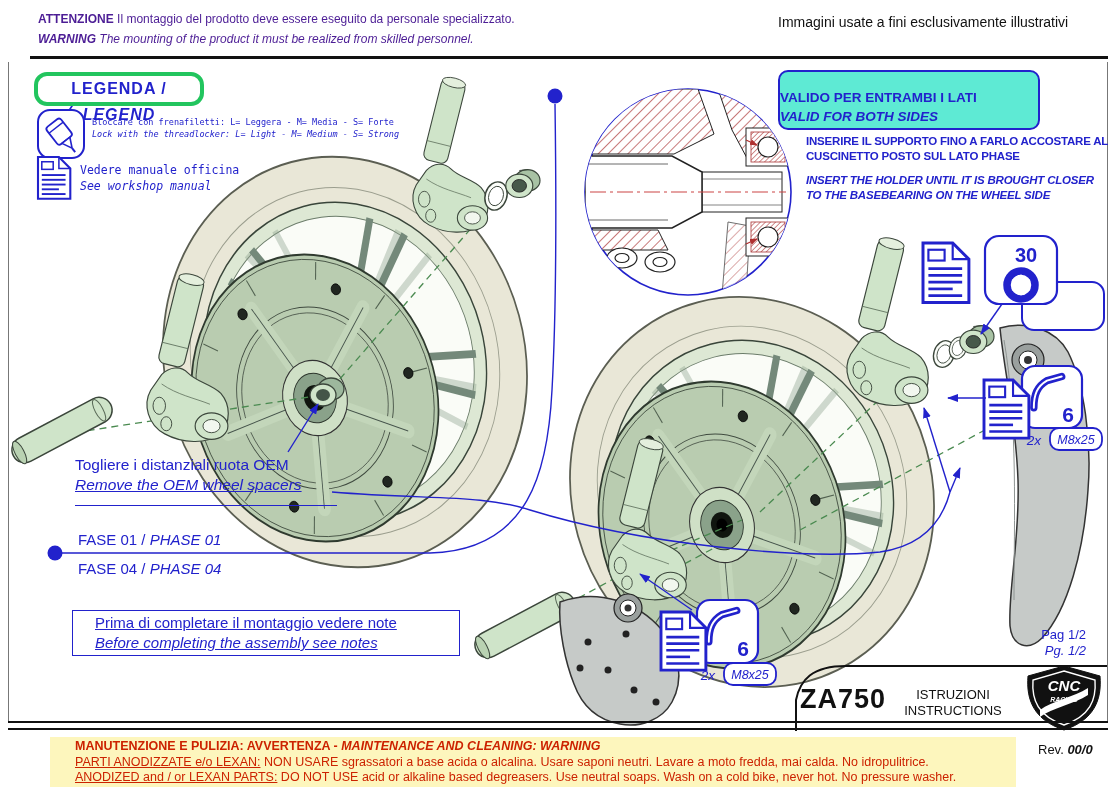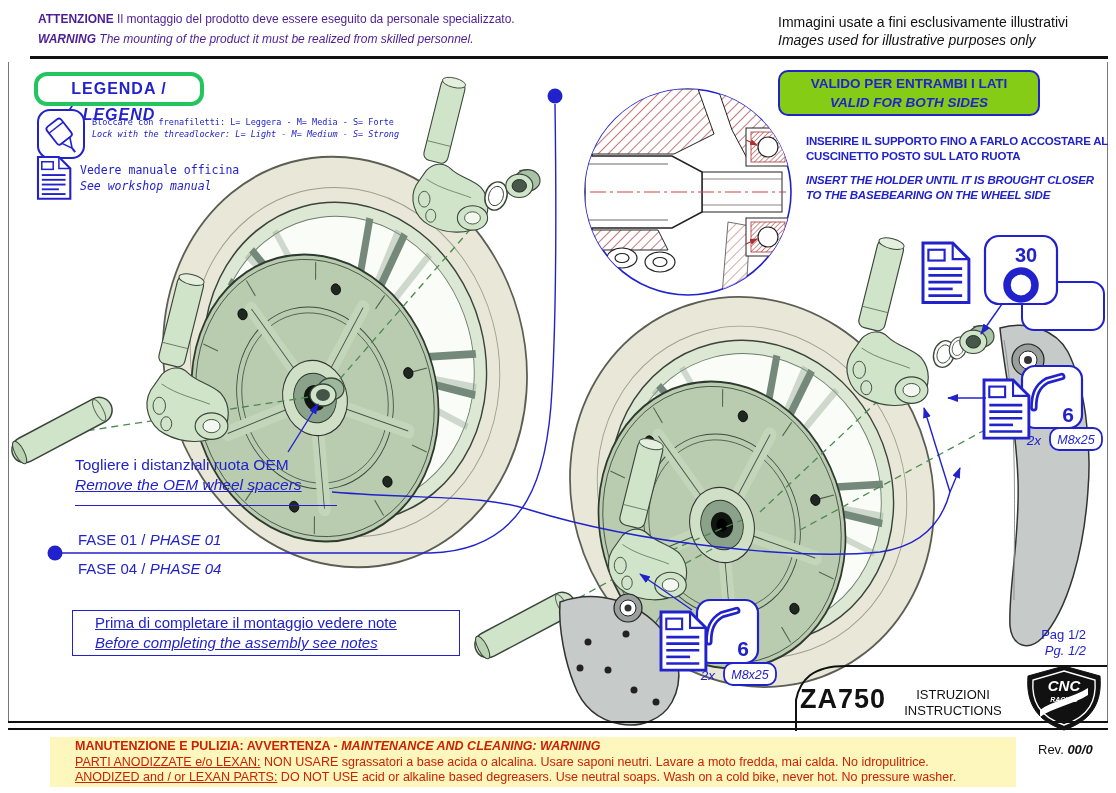--- a/index.html
+++ b/index.html
@@ -20,22 +20,22 @@
   
   .legend-box{left:34px;top:72px;width:162px;height:26px;border:4px solid #22c55e;
       border-radius:13px;text-align:center;font-size:16px;font-weight:bold;
       line-height:26px;color:#2222cc;letter-spacing:1px;background:#fff;}
   .legend-t1{left:92px;top:116px;font-size:8.5px;color:#2222cc;line-height:12px;
       font-family:"DejaVu Sans Mono", monospace;white-space:nowrap;}
   .legend-t2{left:80px;top:162px;font-size:11.5px;color:#2222cc;line-height:16px;
       font-family:"DejaVu Sans Mono", monospace;white-space:nowrap;}
   
   .valid-box{left:778px;top:70px;width:258px;height:40px;border:2.5px solid #2222cc;
-      border-radius:10px;text-align:center;color:#2222cc;font-weight:bold;
-      font-size:13.5px;line-height:19px;padding-top:2px;background:#84cc16;}
+      border-radius:10px;text-align:left;color:#2222cc;font-weight:bold;
+      font-size:13.5px;line-height:19px;padding-top:16px;background:#5eead4;}
   .insert-note{left:806px;top:134px;width:306px;color:#2222cc;font-weight:bold;
       font-size:11.5px;line-height:15px;letter-spacing:-0.2px;}
   .insert-note .gap{height:9px;}
   
   .remove-note{left:75px;top:455px;font-size:15.5px;color:#2222cc;line-height:20px;
       border-bottom:1.5px solid #2222cc;padding-bottom:10px;width:262px;}
   .phase{font-size:15px;color:#2222cc;white-space:nowrap;}
   .phase1{left:78px;top:531px;}
   .phase4{left:78px;top:560px;}
   .complete-box{left:72px;top:610px;width:342px;border:1.5px solid #2222cc;
@@ -56,21 +56,20 @@
 </style>
 </head>
 <body>
 
 <div class="abs hdr-warn">
   <div><span class="b">ATTENZIONE</span><span> Il montaggio del prodotto deve essere eseguito da personale specializzato.</span></div>
   <div class="it"><span class="b">WARNING</span><span> The mounting of the product it must be realized from skilled personnel.</span></div>
 </div>
 <div class="abs hdr-note">
   <div>Immagini usate a fini esclusivamente illustrativi</div>
-  <div class="it">Images used for illustrative purposes only</div>
 </div>
 <div class="abs hdr-rule"></div>
 <div class="abs edge-l"></div>
 <div class="abs edge-r"></div>
 
 <svg class="abs svg-layer" width="1116" height="735" viewBox="0 0 1116 735">
   <defs>
     <pattern id="hx" width="7" height="7" patternUnits="userSpaceOnUse" patternTransform="rotate(45)">
       <rect width="7" height="7" fill="#fff"></rect>
       <line x1="0" y1="0" x2="0" y2="7" stroke="#b04040" stroke-width="1.4"></line>
@@ -402,21 +401,21 @@
   <div class="it">See workshop manual</div>
 </div>
 
 <div class="abs valid-box">
   <div>VALIDO PER ENTRAMBI I LATI</div>
   <div class="it">VALID FOR BOTH SIDES</div>
 </div>
 
 <div class="abs insert-note">
   <div>INSERIRE IL SUPPORTO FINO A FARLO ACCOSTARE AL</div>
-  <div>CUSCINETTO POSTO SUL LATO RUOTA</div>
+  <div>CUSCINETTO POSTO SUL LATO PHASE</div>
   <div class="gap"></div>
   <div class="it">INSERT THE HOLDER UNTIL IT IS BROUGHT CLOSER</div>
   <div class="it">TO THE BASEBEARING ON THE WHEEL SIDE</div>
 </div>
 
 <div class="abs remove-note">
   <div>Togliere i distanziali ruota OEM</div>
   <div class="it u">Remove the OEM wheel spacers</div>
 </div>
 

